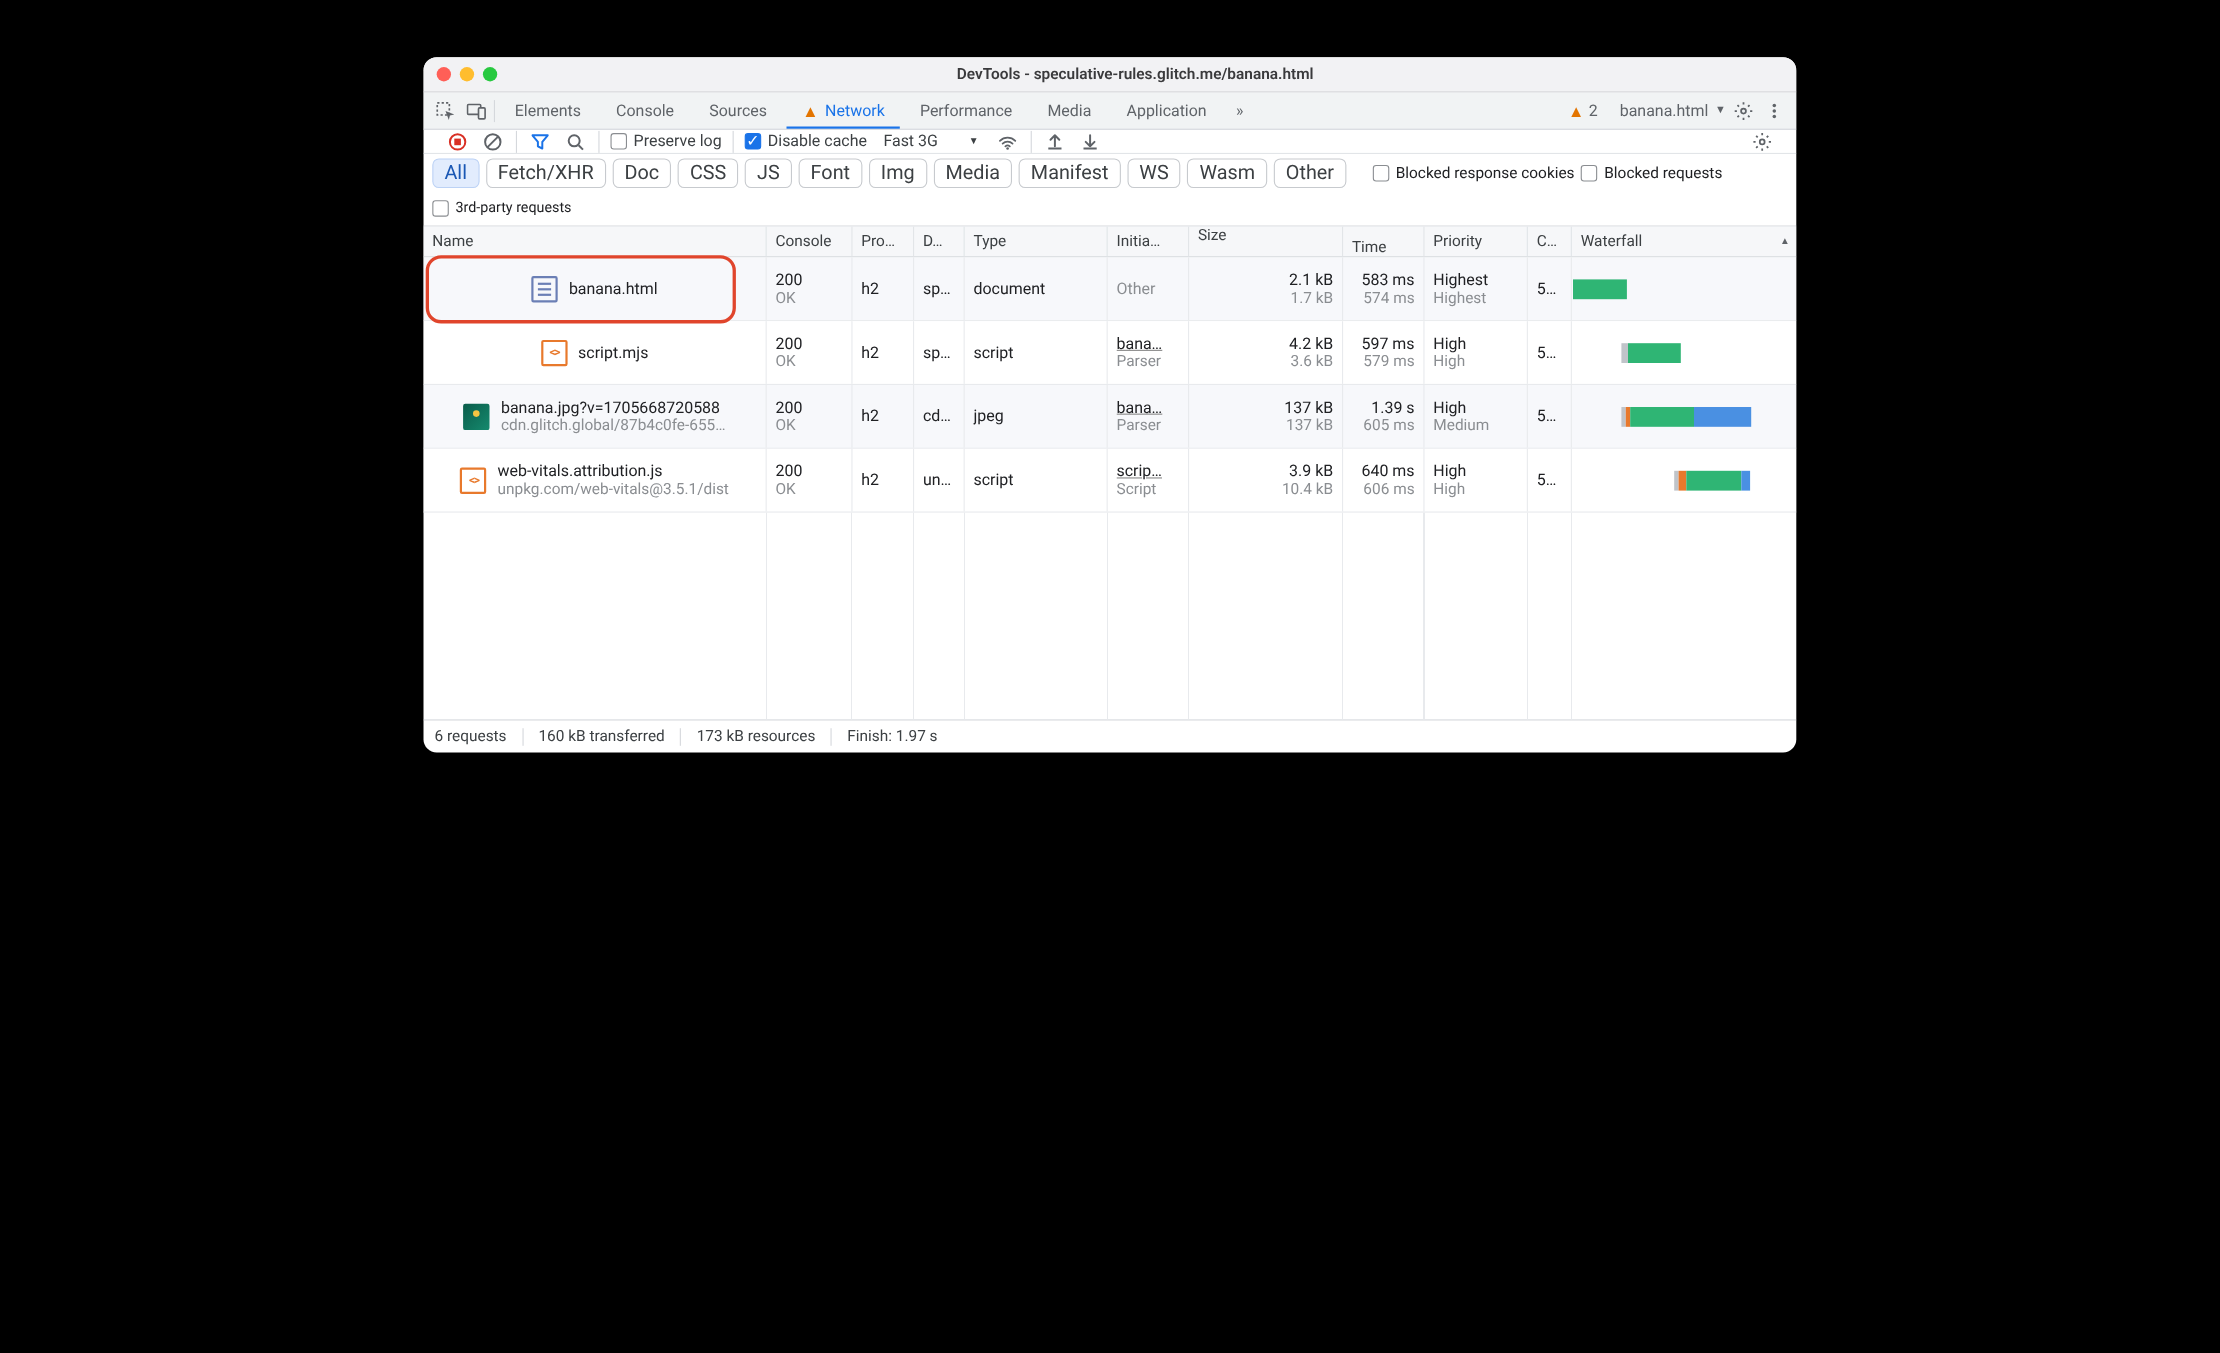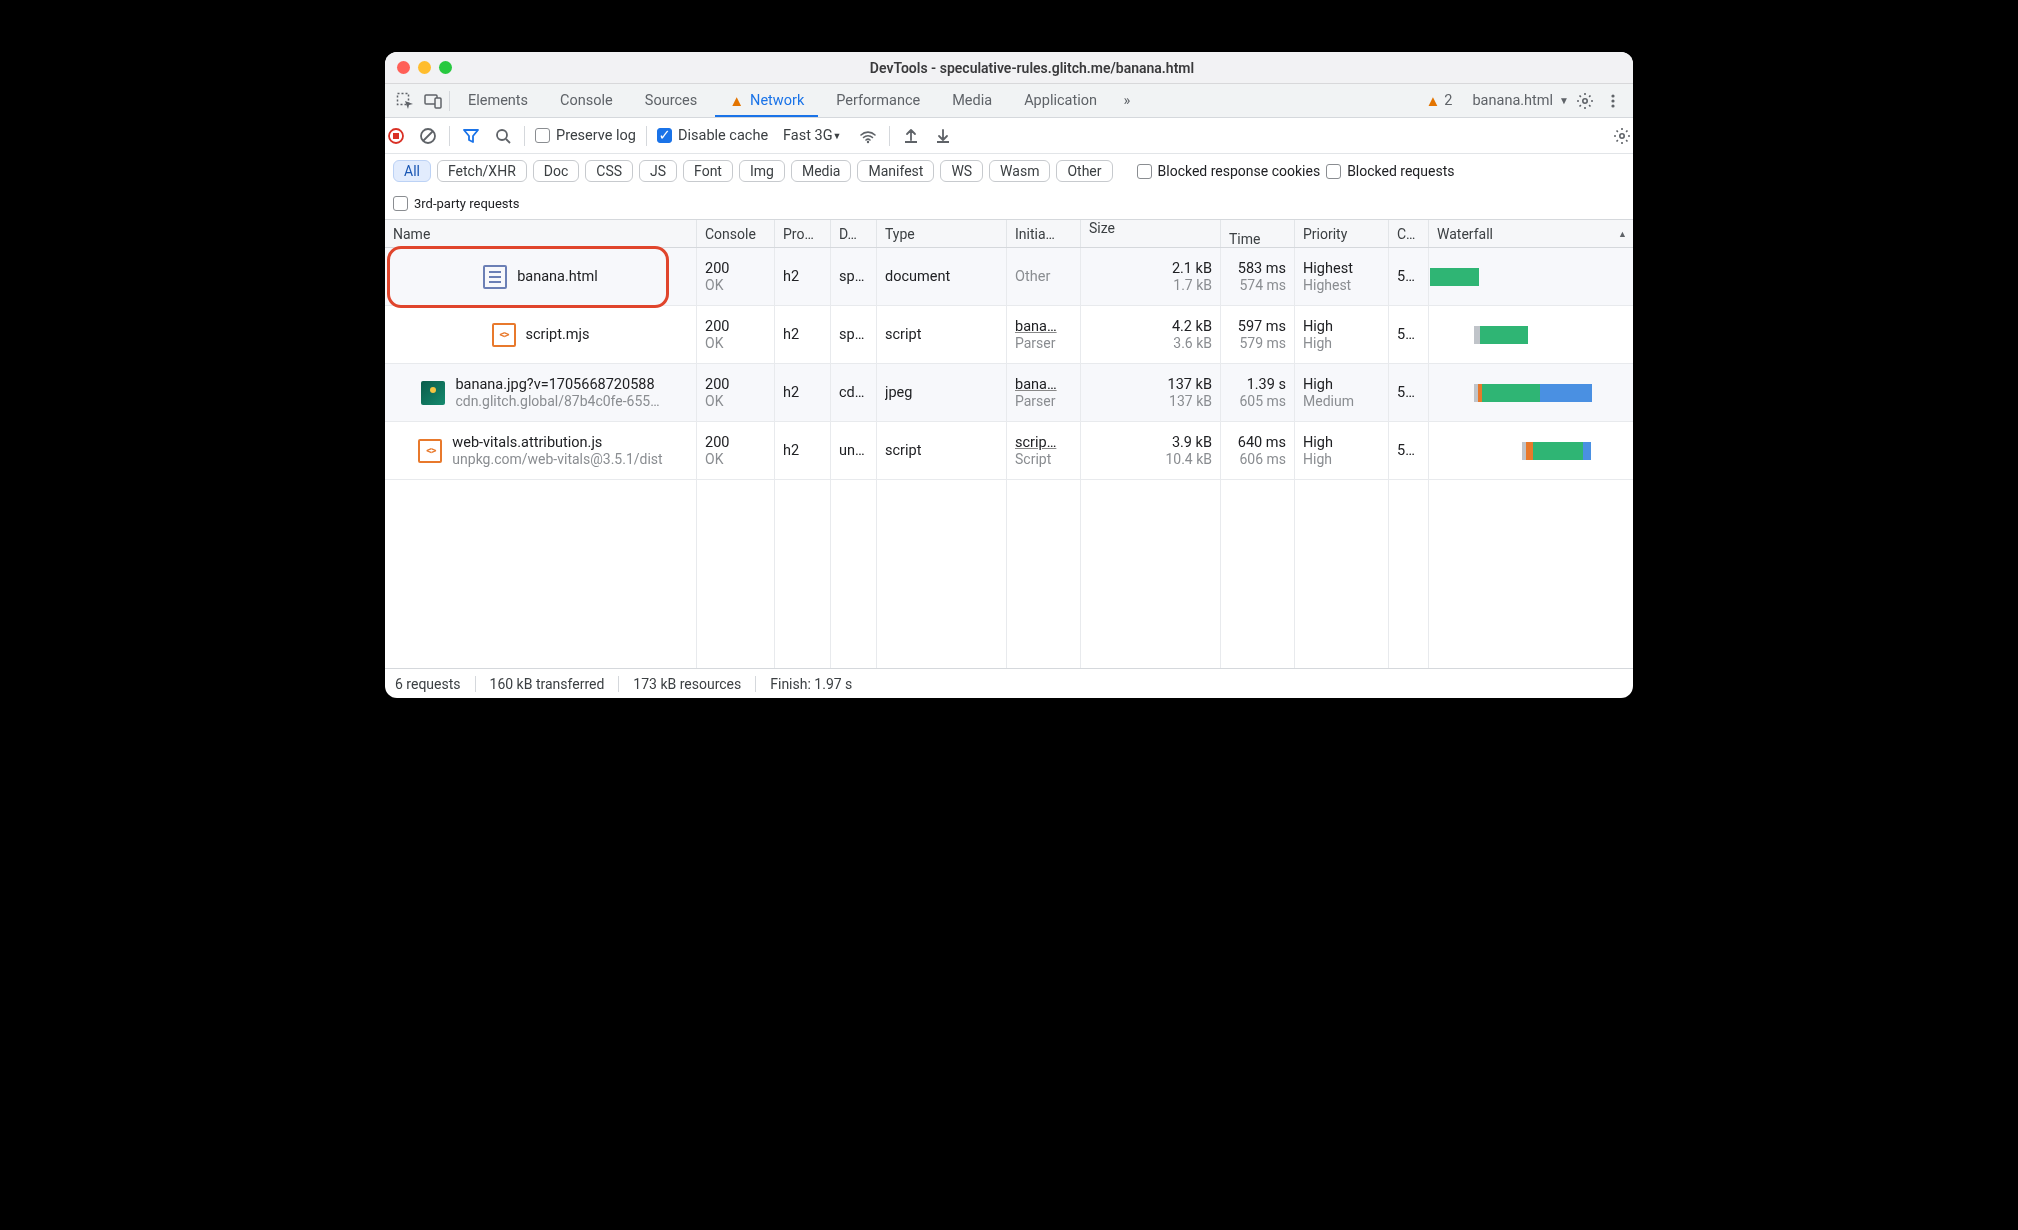--- a/index.html
+++ b/index.html
@@ -70,47 +70,47 @@
   .tab.active::after {
     content:"";position:absolute;left:0;right:0;bottom:-1px;height:2px;background:#1a73e8;
   }
   .main-tabs .flex { flex:1; }
   .warn-tri { color:#e37400; font-size:15px; }
   .count-badge { color:#5f6368; }
   .target-dd { display:flex;align-items:center;gap:2px;color:#5f6368;}
 
   
   .net-tools {
-    display:flex;align-items:center;height:36px;border-bottom:1px solid #e2e5e8;
-    padding:0 0;gap:10px;font-size:14.5px;color:#3c4043;
+    display:flex;align-items:center;height:22px;border-bottom:1px solid #e2e5e8;
+    padding:0 20px;gap:10px;font-size:14.5px;color:#3c4043;
   }
   .net-tools .icon-btn { width:22px;height:22px;display:flex;align-items:center;justify-content:center;color:#5f6368; }
   .record { color:#d93025; }
   .sep { width:1px;height:20px;background:#d5d8dc; }
   .checkbox { display:flex;align-items:center;gap:6px;}
   .checkbox .box {
     width:15px;height:15px;border:1px solid #8a8d91;border-radius:3px;display:inline-flex;align-items:center;justify-content:center;background:#fff;
   }
   .checkbox.checked .box { background:#1a73e8;border-color:#1a73e8;color:#fff; }
-  .throttling { display:flex;align-items:center;border:1px solid transparent;padding:2px 4px;}
+  .throttling { display:flex;align-items:center;gap:28px;border:1px solid transparent;padding:2px 4px;}
   .net-tools .flex{flex:1;}
 
   
   .filter-row {
     display:flex;align-items:center;height:30px;
     padding:4px 8px;gap:14px;font-size:14px;color:#3c4043;
   }
   .filter-input {
     width:218px;height:24px;border:1px solid #c7cace;border-radius:4px;padding:0 6px;font-size:13.5px;color:#888;
   }
   .type-chips {
     display:flex;align-items:center;gap:6px;padding:4px 8px;font-size:14px;height:34px;flex-wrap:wrap;
   }
   .chip {
-    padding:2px 10px;border:1px solid #c7cace;border-radius:6px;font-size:14px;color:#3c4043;cursor:pointer;background:#fff;
+    padding:2px 10px;border:1px solid #c7cace;border-radius:6px;font-size:18px;color:#3c4043;cursor:pointer;background:#fff;
   }
   .chip.active { background:#e2ecfd;border-color:#bcd2f5;color:#1a57b4;}
   .thirdparty-row { height:32px;display:flex;align-items:center;padding:0 8px;border-bottom:1px solid #d5d8dc;}
 
   
   .grid { position:relative; }
   .grid-head, .grid-row {
     display:grid;
     grid-template-columns: 312px 78px 56px 46px 130px 74px 140px 74px 94px 40px 1fr;
     font-size:14px;

